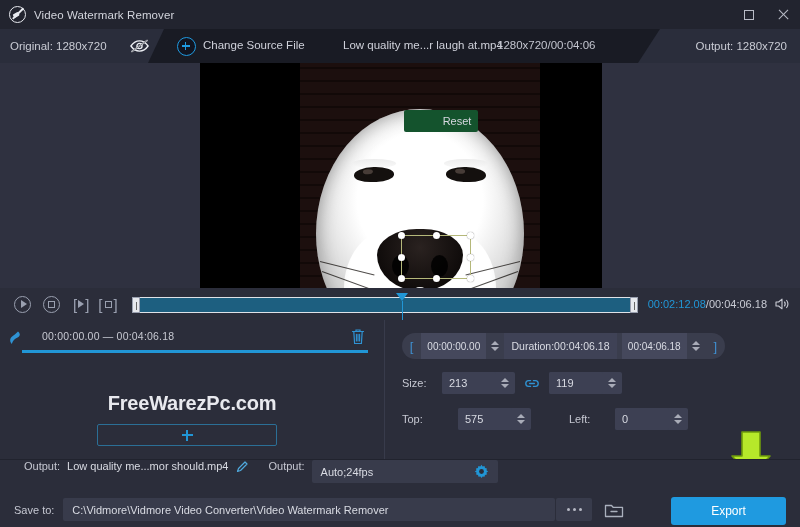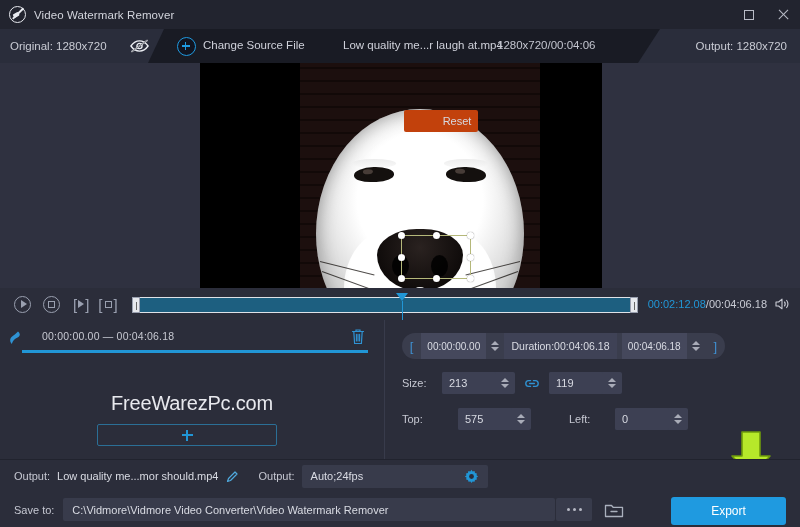--- a/index.html
+++ b/index.html
@@ -233,20 +233,21 @@
     padding-left: 12px;
   }
   .trash-ico { position: absolute; right: 19px; top: 8px; width: 14px; height: 17px; cursor: pointer; }
   .track-line {
     position: absolute; left: 22px; right: 16px; top: 30px; height: 2.5px; background: #2196d6;
   }
   .watermark-text {
     position: absolute; left: 0; right: 0; top: 72px; text-align: center;
     font-size: 20px; color: #e8e9ee; font-family: "Liberation Sans", sans-serif;
     letter-spacing: -.2px;
+    font-weight: bold;
   }
   .add-area-btn {
     position: absolute; left: 97px; top: 104px; width: 180px; height: 22px;
     border: 1px solid #2b6f96; border-radius: 2px; background: #2b2d3a;
     display: flex; align-items: center; justify-content: center; gap: 7px;
     cursor: pointer;
   }
   .add-area-btn .plus {
     position: relative; width: 11px; height: 11px;
   }
@@ -282,33 +283,34 @@
   .rlabel { font-size: 11px; color: #c6c8d2; width: 40px; }
   .numbox {
     width: 54px; height: 22px; background: #3d4053; border-radius: 2px;
     display: flex; align-items: center; padding-left: 7px;
     font-size: 11px; color: #d8dae2;
   }
   .numbox-wrap { display: flex; align-items: center; background: #3d4053; border-radius: 2px; height: 22px; padding-right: 6px; }
   .link-ico { margin: 0 10px; width: 14px; height: 11px; cursor: pointer; }
   .reset-btn {
     position: absolute; left: 404px; top: 110px; width: 74px; height: 22px;
-    background: #c2410c; border-radius: 2px;
+    background: #14532d; border-radius: 2px;
     display: flex; align-items: center; justify-content: center;
     font-size: 11px; color: #d6d8e0; cursor: pointer; padding-left: 32px;
   }
 
   
   .green-arrow { position: absolute; left: 728px; top: 430px; width: 46px; height: 48px; }
 
   
   .out-bar {
     position: absolute; left: 0; top: 459px; width: 800px; height: 33px;
-    background: #2b2d3a; display: flex; align-items: center;
+    background: #2b2d3a; display: flex; 
     border-top: 1px solid #21232e;
+    padding-left: 10px;
   }
   .out-lbl { font-size: 11px; color: #c6c8d2; }
   .out-val { font-size: 11px; color: #d9dbe3; }
   .pencil { width: 13px; height: 13px; margin-left: 7px; cursor: pointer; }
   .fmt-box {
     width: 186px; height: 23px; background: #383b4b; border-radius: 2px;
     display: flex; align-items: center; padding: 0 9px; margin-left: 7px;
     font-size: 11px; color: #d9dbe3; position: relative;
   }
   .gear { position: absolute; right: 9px; top: 4px; width: 15px; height: 15px; cursor: pointer; }

